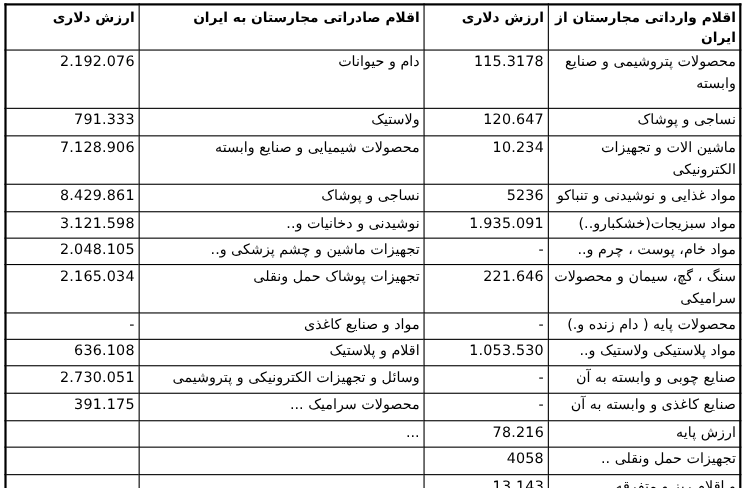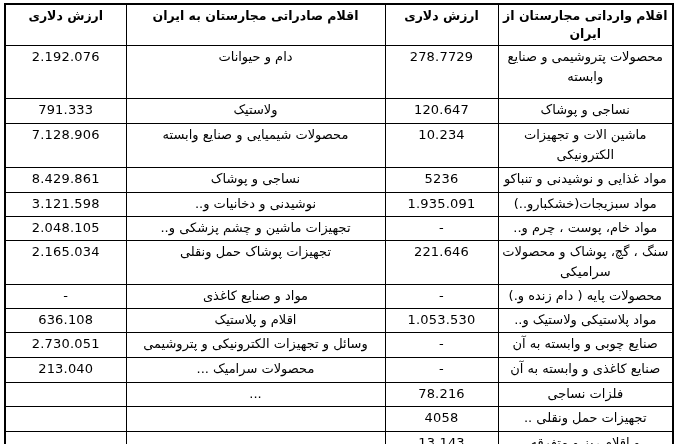--- a/index.html
+++ b/index.html
@@ -8,21 +8,21 @@
     font-family:"DejaVu Sans", sans-serif; color:#000;
     position:relative; overflow:hidden;
   }
   table.trade {
     position:absolute; top:3px; left:4px;
     width:668px; border-collapse:collapse; table-layout:fixed;
     direction:rtl; border:2px solid #000;
   }
   table.trade th, table.trade td {
     border:1px solid #000;
-    text-align:center; vertical-align:top;
+    text-align:right; vertical-align:top;
     font-size:13px; line-height:20px;
     padding:1px 3px; overflow:hidden;
     white-space:normal; word-wrap:break-word;
   }
   table.trade thead th {
     font-weight:bold; font-size:12.5px; line-height:18px; padding:2px 3px;
   }
   td.val { font-size:13.5px; letter-spacing:0.2px; }
   
   tbody tr.r1  { height:53px; }
@@ -55,21 +55,21 @@
     <tr>
       <th>اقلام وارداتی مجارستان از ایران</th>
       <th>ارزش دلاری</th>
       <th>اقلام صادراتی مجارستان به ایران</th>
       <th>ارزش دلاری</th>
     </tr>
   </thead>
   <tbody>
     <tr class="r1">
       <td>محصولات پتروشیمی و صنایع وابسته</td>
-      <td class="val">278.7729</td>
+      <td class="val">115.3178</td>
       <td>دام و حیوانات</td>
       <td class="val">2.192.076</td>
     </tr>
     <tr class="r2">
       <td>نساجی و پوشاک</td>
       <td class="val">120.647</td>
       <td>ولاستیک</td>
       <td class="val">791.333</td>
     </tr>
     <tr class="r3">
@@ -90,21 +90,21 @@
       <td>نوشیدنی و دخانیات و..</td>
       <td class="val">3.121.598</td>
     </tr>
     <tr class="r6">
       <td>مواد خام، پوست ، چرم و..</td>
       <td class="val">-</td>
       <td>تجهیزات ماشین و چشم پزشکی و..</td>
       <td class="val">2.048.105</td>
     </tr>
     <tr class="r7">
-      <td>سنگ ، گچ، پوشاک و محصولات سرامیکی</td>
+      <td>سنگ ، گچ، سیمان و محصولات سرامیکی</td>
       <td class="val">221.646</td>
       <td>تجهیزات پوشاک حمل ونقلی</td>
       <td class="val">2.165.034</td>
     </tr>
     <tr class="r8">
       <td>محصولات پایه ( دام زنده و.)</td>
       <td class="val">-</td>
       <td>مواد و صنایع کاغذی</td>
       <td class="val">-</td>
     </tr>
@@ -117,24 +117,24 @@
     <tr class="r10">
       <td>صنایع چوبی و وابسته به آن</td>
       <td class="val">-</td>
       <td>وسائل و تجهیزات الکترونیکی و پتروشیمی</td>
       <td class="val">2.730.051</td>
     </tr>
     <tr class="r11">
       <td>صنایع کاغذی و وابسته به آن</td>
       <td class="val">-</td>
       <td>محصولات سرامیک ...</td>
-      <td class="val">213.040</td>
+      <td class="val">391.175</td>
     </tr>
     <tr class="r12">
-      <td>فلزات نساجی</td>
+      <td>ارزش پایه</td>
       <td class="val">78.216</td>
       <td>...</td>
       <td class="val"></td>
     </tr>
     <tr class="r13">
       <td>تجهیزات حمل ونقلی ..</td>
       <td class="val">4058</td>
       <td></td>
       <td class="val"></td>
     </tr>

